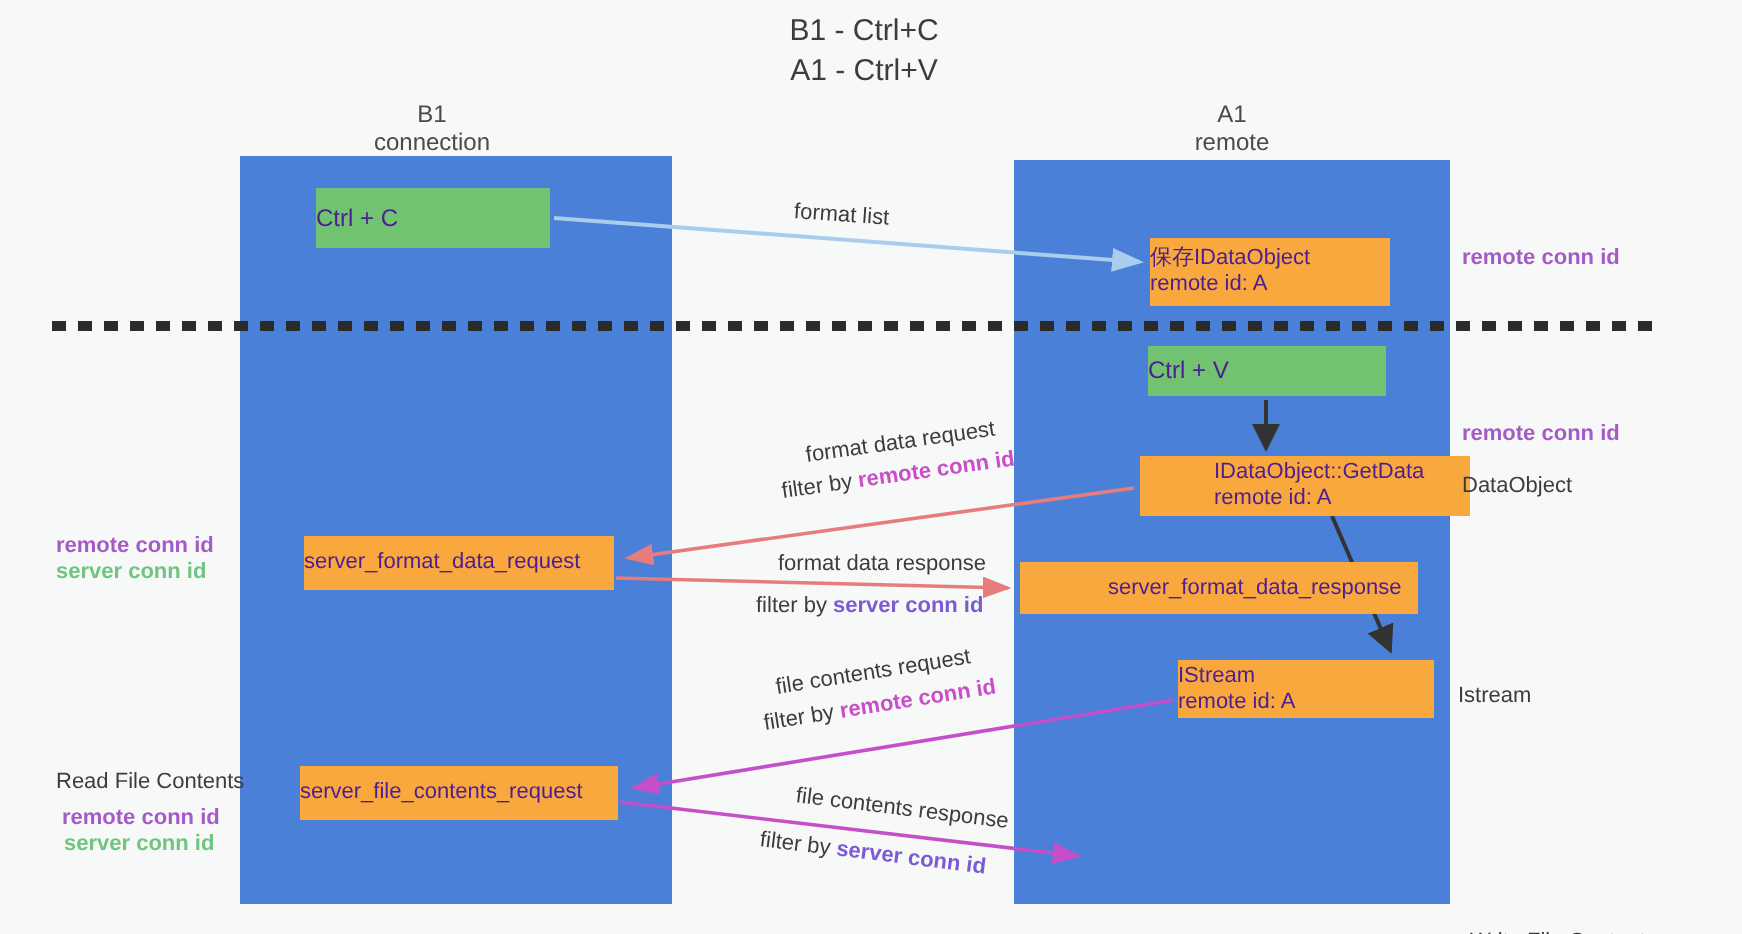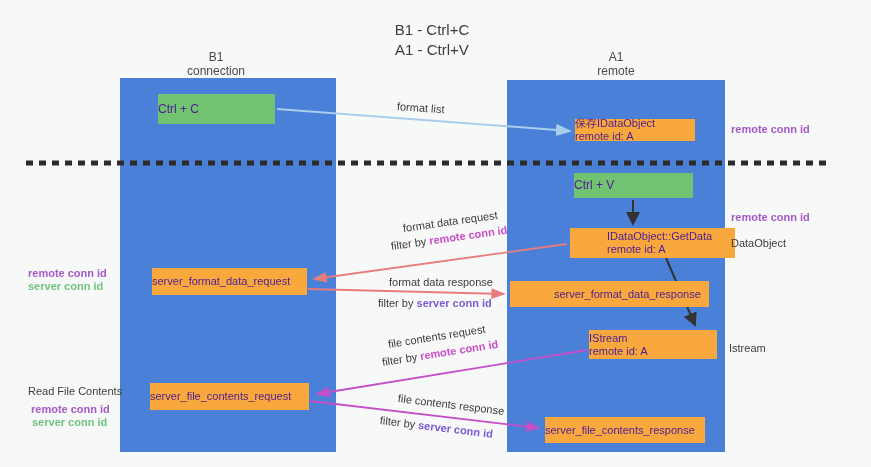--- a/index.html
+++ b/index.html
@@ -7,21 +7,21 @@
     font-family:"Liberation Sans","DejaVu Sans",sans-serif;
     background:#f7f8f8;
   }
   .canvas{
     position:relative;
     width:871px;height:467px;
     background:#f7f8f8;
     overflow:hidden;
   }
   .title{
-    position:absolute;left:312px;top:20px;width:240px;
+    position:absolute;left:312px;top:6px;width:240px;
     text-align:center;font-size:15px;color:#3c3c3c;line-height:20px;
   }
   .col-header{
     position:absolute;width:120px;text-align:center;
     font-size:12px;color:#4a4a4a;line-height:14px;
   }
   .col-header.left{left:156px;top:50px;}
   .col-header.right{left:556px;top:50px;}
   .lifeline{
     position:absolute;background:#4a80d8;
@@ -31,21 +31,21 @@
   .box{
     position:absolute;display:flex;flex-direction:column;
     align-items:flex-start;justify-content:center;
     color:#4c1d95;font-size:11px;line-height:13px;text-align:center;
     white-space:nowrap;
   }
   .box.green{background:#71c371;}
   .box.orange{background:#f8a83d;}
   #ctrl-c{left:158px;top:94px;width:117px;height:30px;font-size:12px;}
   #ctrl-v{left:574px;top:173px;width:119px;height:25px;font-size:12px;}
-  #save-obj{left:575px;top:119px;width:120px;height:22px;}
+  #save-obj{left:575px;top:119px;width:120px;height:34px;}
   #getdata{left:570px;top:228px;width:128px;height:30px;padding-left:37px;}
   #istream{left:589px;top:330px;width:128px;height:29px;}
   #fmt-req{left:152px;top:268px;width:155px;height:27px;}
   #fmt-res{left:510px;top:281px;width:155px;height:26px;padding-left:44px;}
   #file-req{left:150px;top:383px;width:159px;height:27px;}
   #file-res{left:545px;top:417px;width:160px;height:26px;}
   .edge-label{
     position:absolute;font-size:11px;color:#3c3c3c;white-space:nowrap;
     transform-origin:left center;
   }
@@ -144,23 +144,20 @@
 
   <div class="box orange" id="istream">
     <span>IStream</span>
     <span>remote id: A</span>
   </div>
 
   <div class="box orange" id="file-req">
     <span>server_file_contents_request</span>
   </div>
 
-  <div class="box orange" id="file-res">
-    <span>server_file_contents_response</span>
-  </div>
 
   <div class="edge-label" style="left:397px;top:100px;transform:rotate(4deg);">format list</div>
 
   <div class="edge-label" style="left:403px;top:222px;transform:rotate(-8deg);">format data request</div>
   <div class="edge-label" style="left:391px;top:240px;transform:rotate(-8deg);">
     <span>filter by </span><span class="magenta">remote conn id</span>
   </div>
 
   <div class="edge-label" style="left:389px;top:276px;">format data response</div>
   <div class="edge-label" style="left:378px;top:297px;">

